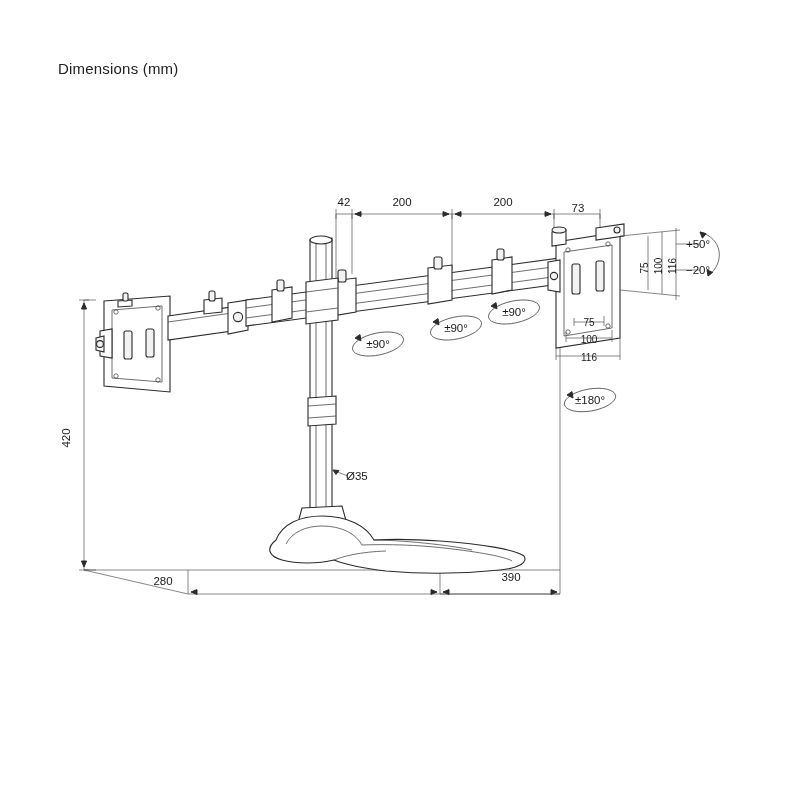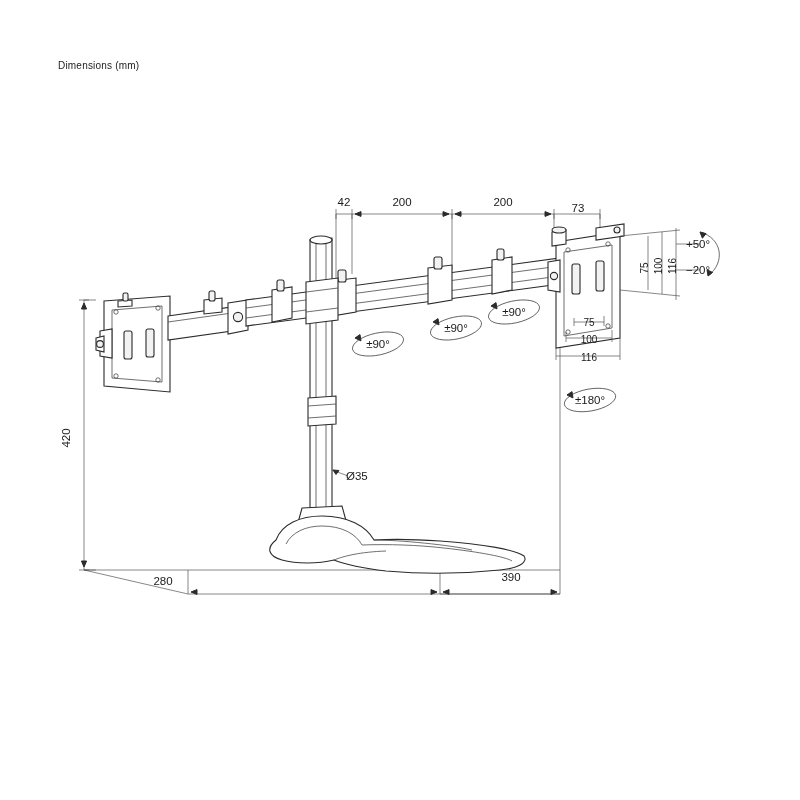--- a/index.html
+++ b/index.html
@@ -18,21 +18,21 @@
   #stage {
     position: absolute;
     left: 0; top: 0;
     width: 800px;
     height: 800px;
   }
   #title {
     position: absolute;
     left: 58px;
     top: 60px;
-    font-size: 10px;
+    font-size: 15px;
     letter-spacing: 0.2px;
     color: #222;
     text-align: right;
   }
   svg.draw {
     position: absolute;
     left: 0; top: 0;
     width: 800px;
     height: 800px;
   }

